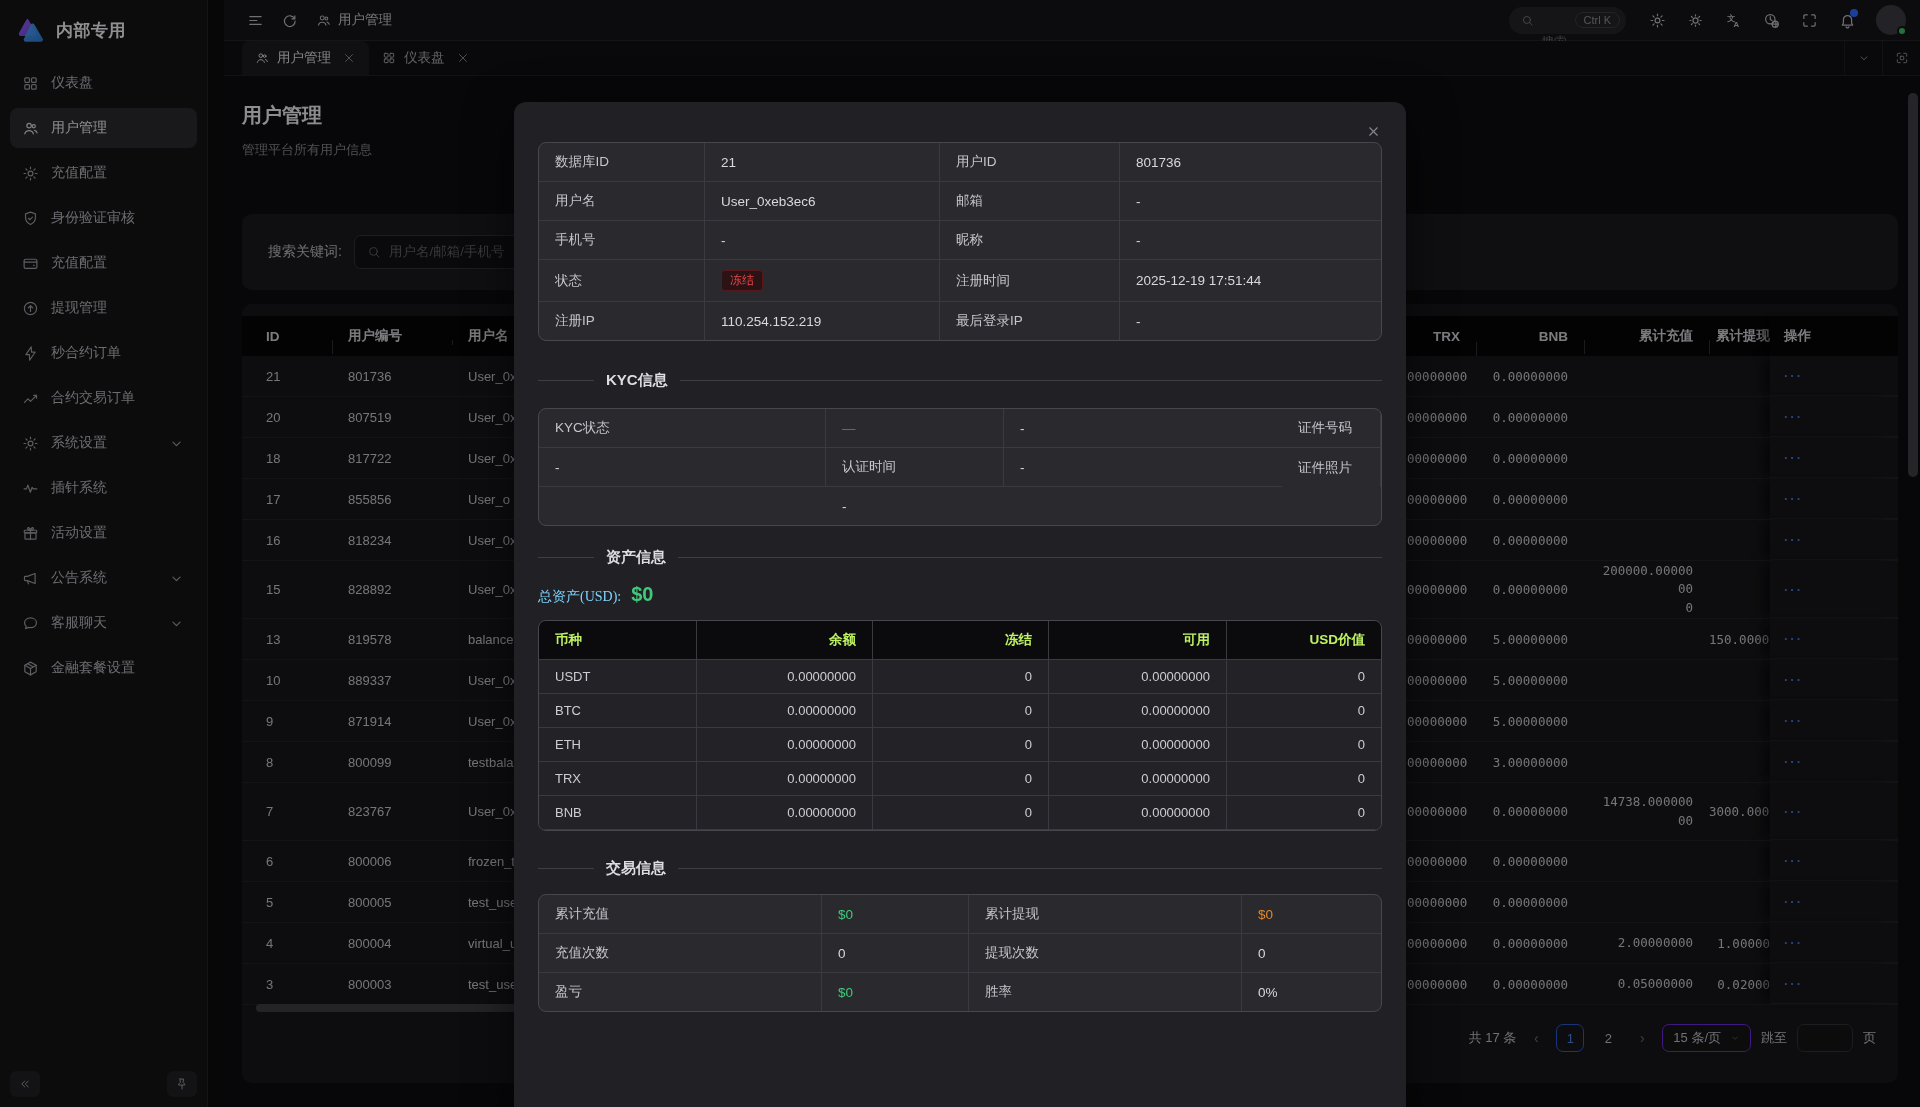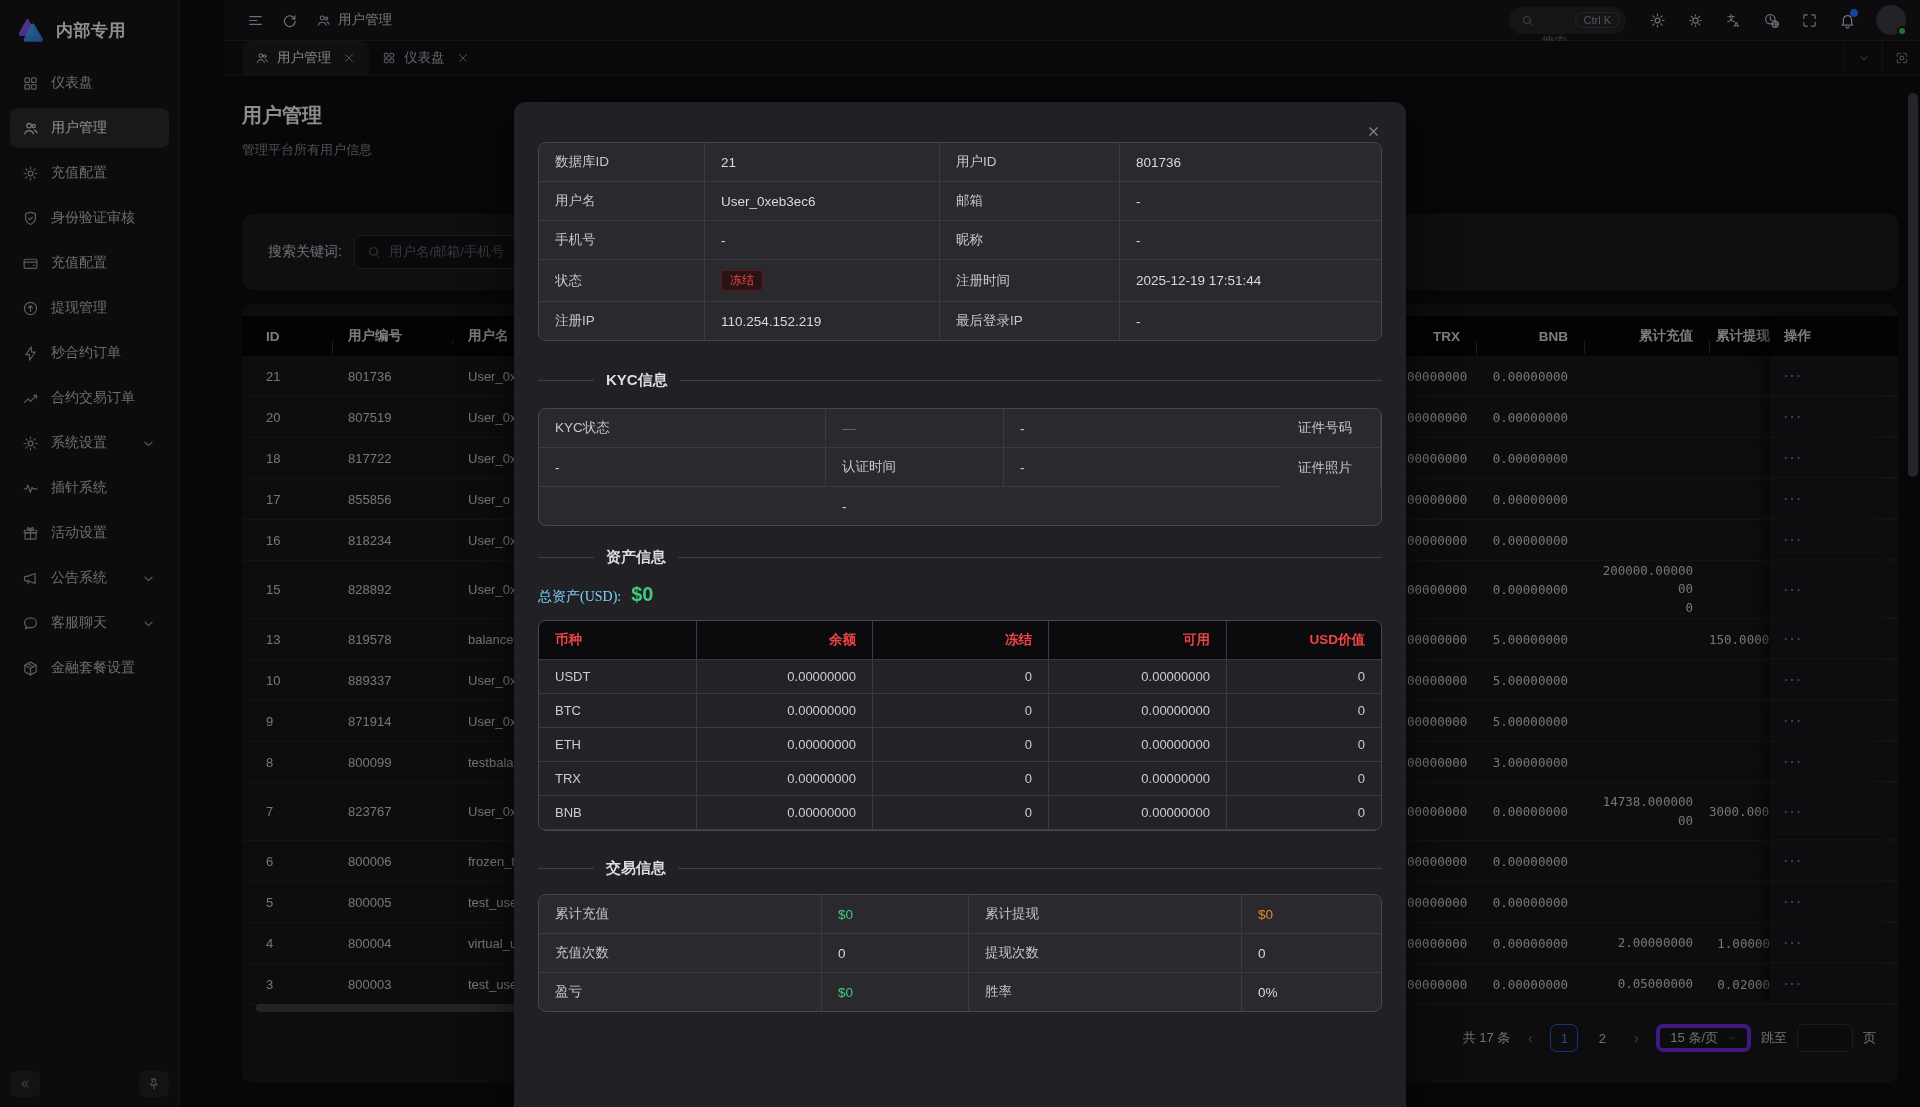--- a/index.html
+++ b/index.html
@@ -2,21 +2,21 @@
 <html><head>
 <meta charset="utf-8">
 <style>
   * { margin:0; padding:0; box-sizing:border-box; }
   html,body { width:1920px; height:1107px; overflow:hidden; background:#0c0c0e;
     font-family:"Liberation Sans","DejaVu Sans",sans-serif; color:#c9c9cf; }
   svg.ic { display:block; fill:none; stroke:currentColor; stroke-width:1.7;
     stroke-linecap:round; stroke-linejoin:round; }
 
   
-  #sidebar { position:absolute; left:0; top:0; bottom:0; width:180px;
+  #sidebar { position:absolute; left:0; top:0; bottom:0; width:208px;
     background:#141416; border-right:1px solid #222227; z-index:2; }
   .logo-row { display:flex; align-items:center; gap:10px; padding:15px 16px 12px; }
   .brand { font-size:17px; font-weight:700; color:#f0f0f4; letter-spacing:.5px; }
   .menu { margin-top:6px; }
   .mitem { display:flex; align-items:center; gap:12px; height:40px; margin:5px 10px;
     padding:0 12px; border-radius:8px; color:#b4b4bc; font-size:14px; cursor:pointer; }
   .mitem svg.ic { width:17px; height:17px; color:#9a9aa2; flex:none; }
   .mitem.active { background:#2a2a2f; color:#ececf1; }
   .mitem.active svg.ic { color:#d6d6dc; }
   .mitem .chev { margin-left:auto; width:12px; height:12px; color:#83838b; }
@@ -107,21 +107,21 @@
   .dots { color:#3d73dd; font-weight:700; letter-spacing:2px; font-size:13px; cursor:pointer; }
   .hthumb { position:absolute; left:14px; top:700px; width:620px; height:8px; border-radius:4px;
     background:#3c3c42; }
   .pager { position:absolute; right:22px; top:720px; display:flex; align-items:center; gap:10px;
     font-size:13px; color:#bcbcc3; }
   .pg-arrow { color:#6a6a72; font-size:14px; width:20px; text-align:center; cursor:pointer; }
   .pg-num { width:28px; height:28px; display:flex; align-items:center; justify-content:center;
     border-radius:7px; cursor:pointer; }
   .pg-num.cur { border:1px solid #2a57c9; color:#4a80e8; }
   .pg-size { display:flex; align-items:center; gap:9px; height:28px; padding:0 10px;
-    border:4px solid #6d28d9; border-radius:7px; background:#141417; cursor:pointer; }
+    border:1px solid #6d28d9; border-radius:7px; background:#141417; cursor:pointer; }
   .pg-size svg.ic { width:10px; height:10px; color:#6a6a72; }
   .pg-jump { width:56px; height:28px; border:1px solid #303037; border-radius:7px;
     background:#141417; }
 
   
   .vscroll { position:absolute; right:2px; top:93px; width:10px; height:384px;
     border-radius:5px; background:#3f3f45; z-index:3; }
 
   
   .mask { position:absolute; inset:0; background:rgba(0,0,0,.40); z-index:5; }
@@ -158,21 +158,21 @@
   .total-lab { font-size:14px; color:#7dd3fc;font-family:Liberation Serif, serif; }
   .total-val { font-size:20px; font-weight:700; }
   .green { color:#41c97b; } .orange { color:#e0872f; }
 
   .asset-table { display:grid; grid-template-columns:158px 176px 176px 178px 1fr;
     margin-top:14px; border:1px solid #47474d; border-radius:8px; overflow:hidden;
     font-size:13px; }
   .acell { padding:9px 16px; text-align:right; color:#cdcdd3; background:#232327;
     border-bottom:1px solid #3a3a41; border-right:1px solid #3a3a41; }
   .acell.coin { text-align:left; }
-  .acell.hd { background:#0b0b0d; font-weight:700; font-size:13.5px; color:#ef4444; padding:10px 16px; }
+  .acell.hd { background:#0b0b0d; font-weight:700; font-size:13.5px; color:#bef264; padding:10px 16px; }
   .acell.last-col { border-right:none; }
 </style>
 </head>
 <body>
 
 <svg width="0" height="0" style="position:absolute">
   <defs>
     <linearGradient id="lg1" x1="0" y1="0" x2="1" y2="1">
       <stop offset="0" stop-color="#8d5cf0"></stop>
         <stop offset="1" stop-color="#6d4ae0"></stop>

